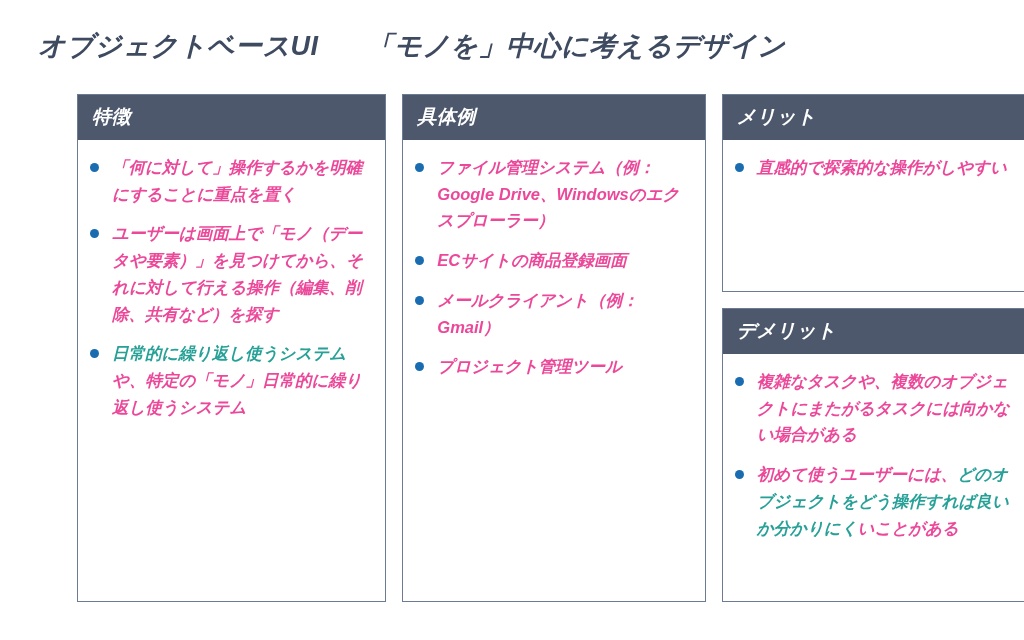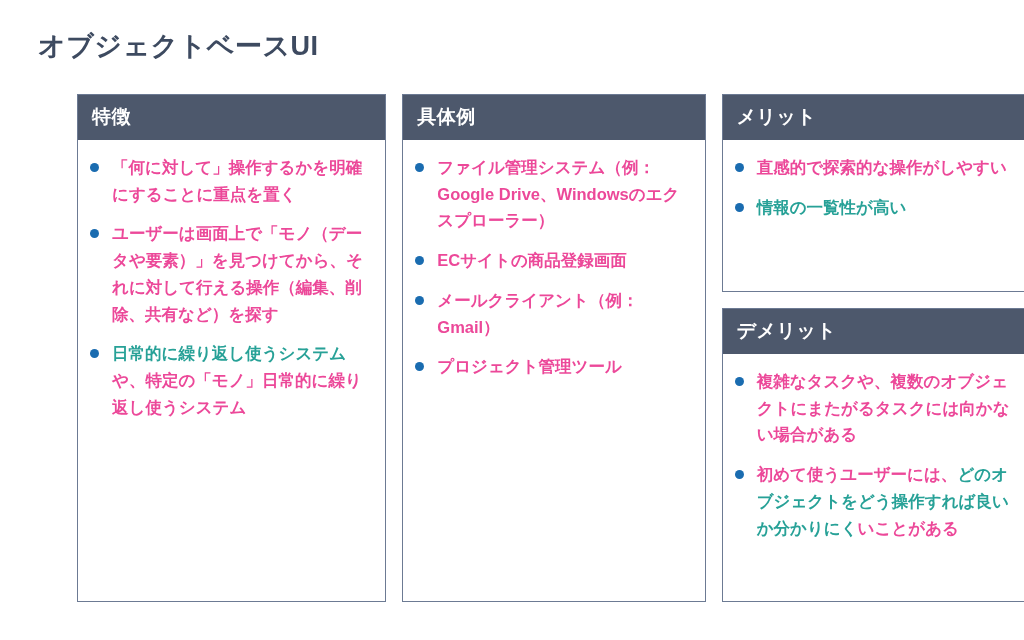--- a/index.html
+++ b/index.html
@@ -10,20 +10,21 @@
     width: 1024px;
     height: 640px;
     background: #ffffff;
     font-family: "Liberation Sans", "DejaVu Sans", sans-serif;
     overflow: hidden;
   }
   .page {
     position: relative;
     width: 1024px;
     height: 640px;
+    font-style: italic;
   }
 
   
   .title-row {
     position: absolute;
     left: 38px;
     top: 28px;
     display: flex;
     align-items: baseline;
     white-space: nowrap;
@@ -109,20 +110,21 @@
   .hl { color: #27a197; }
   .dk { color: #ec4899; }
 </style>
 </head>
 <body>
 
 <div class="page">
 
   <div class="title-row">
     <span class="title-main">オブジェクトベースUI</span>
+    <span class="title-sub">「モノを」中心に考えるデザイン</span>
   </div>
 
   <div class="columns">
 
     <div class="col-left">
       <div class="panel panel-left">
         <div class="panel-head">特徴</div>
         <div class="panel-body">
           <ul class="bullets">
               <li><span class="dk">「何に対して」操作するかを明確にすることに重点を置く</span></li>
@@ -146,21 +148,20 @@
         </div>
       </div>
     </div>
 
     <div class="col-right">
       <div class="panel panel-merit">
         <div class="panel-head">メリット</div>
         <div class="panel-body">
           <ul class="bullets">
               <li><span class="dk">直感的で探索的な操作がしやすい</span></li>
-              <li><span class="hl">情報の一覧性が高い</span></li>
             </ul>
         </div>
       </div>
       <div class="panel panel-demerit">
         <div class="panel-head">デメリット</div>
         <div class="panel-body">
           <ul class="bullets">
               <li><span class="dk">複雑なタスクや、複数のオブジェクトにまたがるタスクには向かない場合がある</span></li>
               <li><span class="dk">初めて使うユーザーには、</span><span class="hl">どのオブジェクトをどう操作すれば良いか分かりにく</span><span class="dk">いことがある</span></li>
             </ul>

